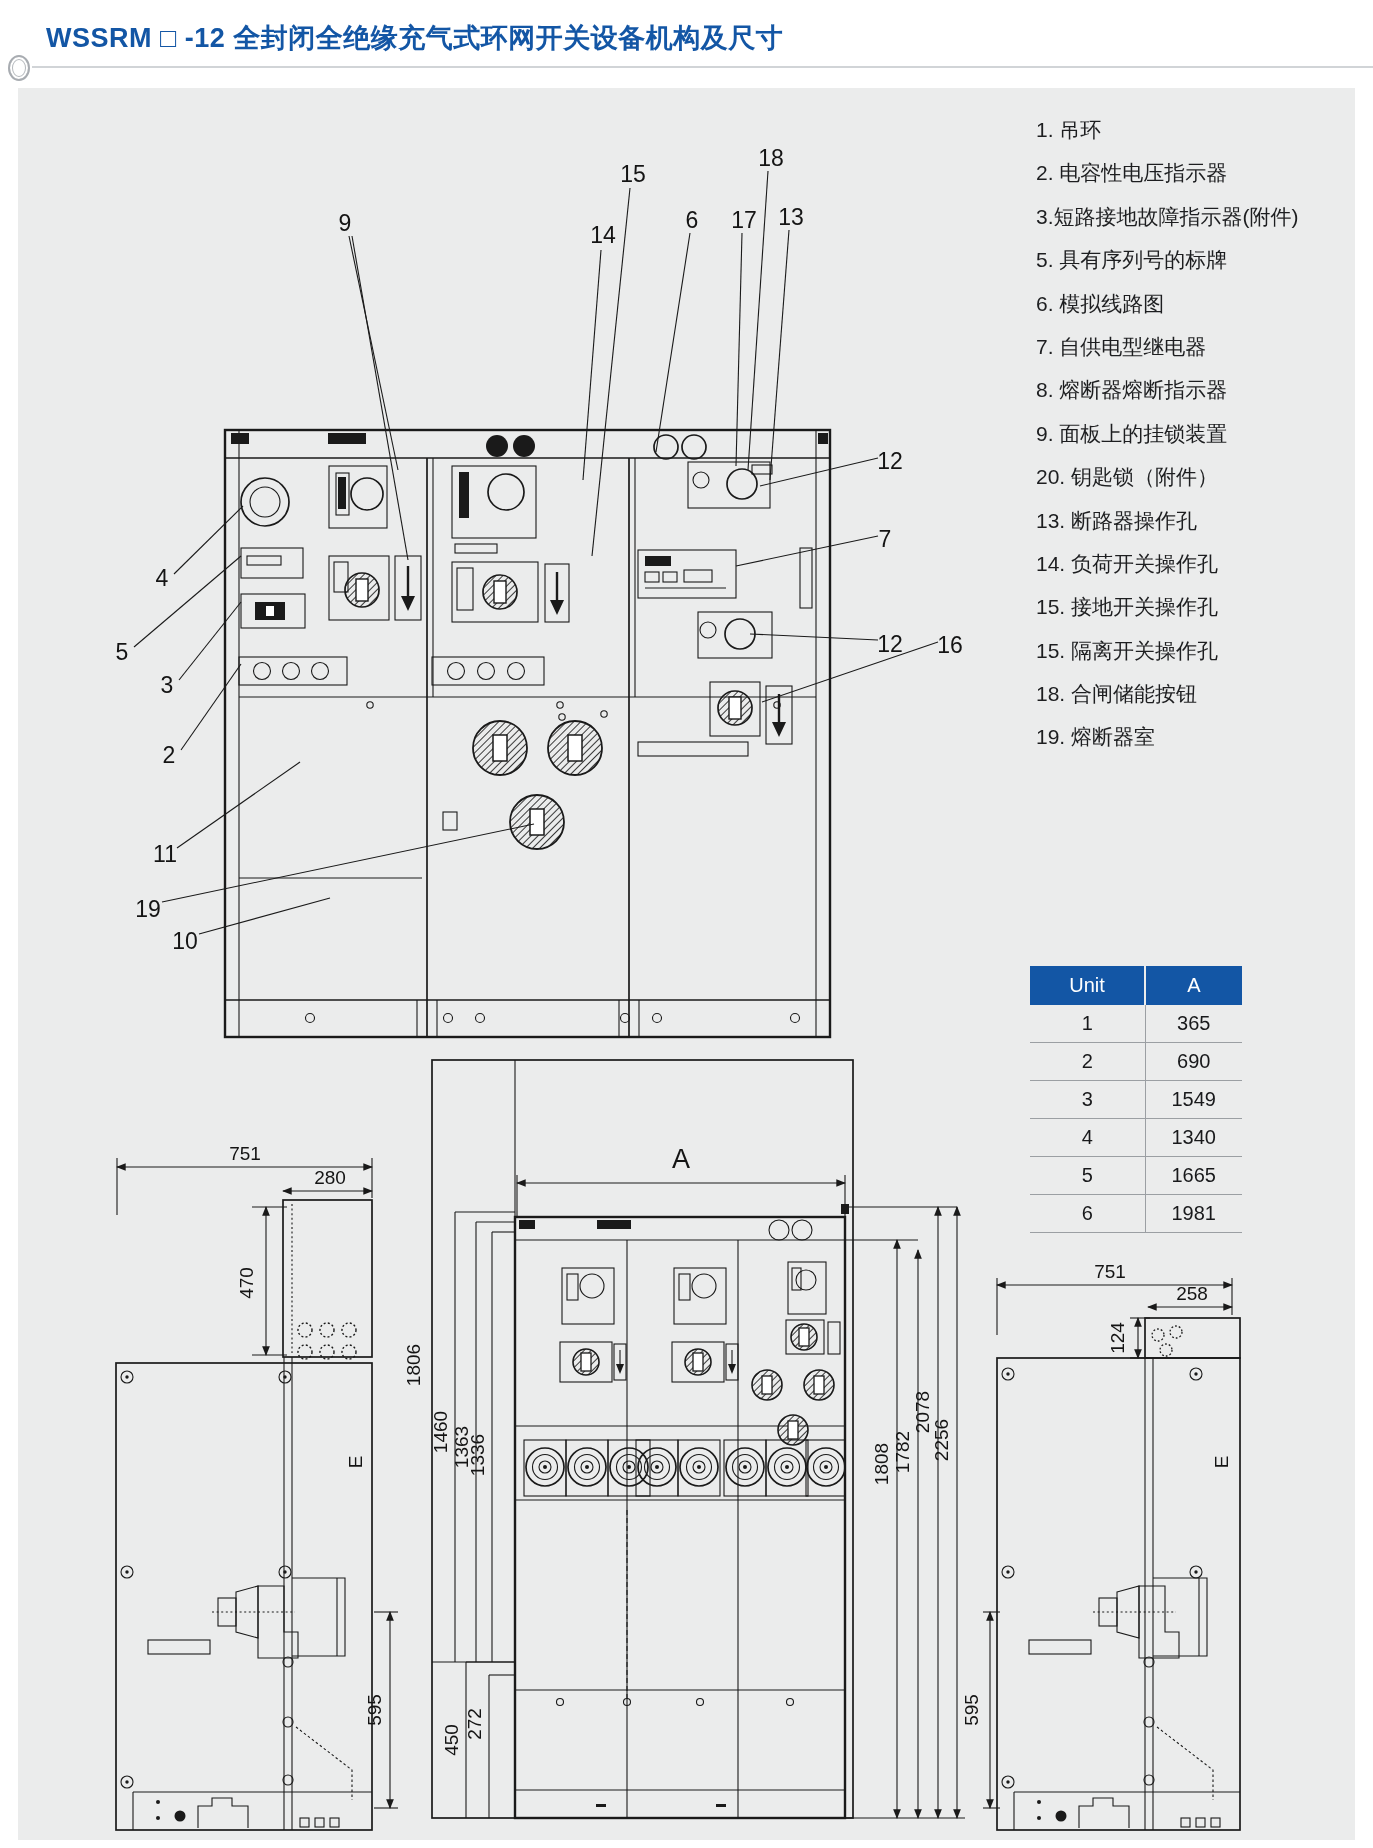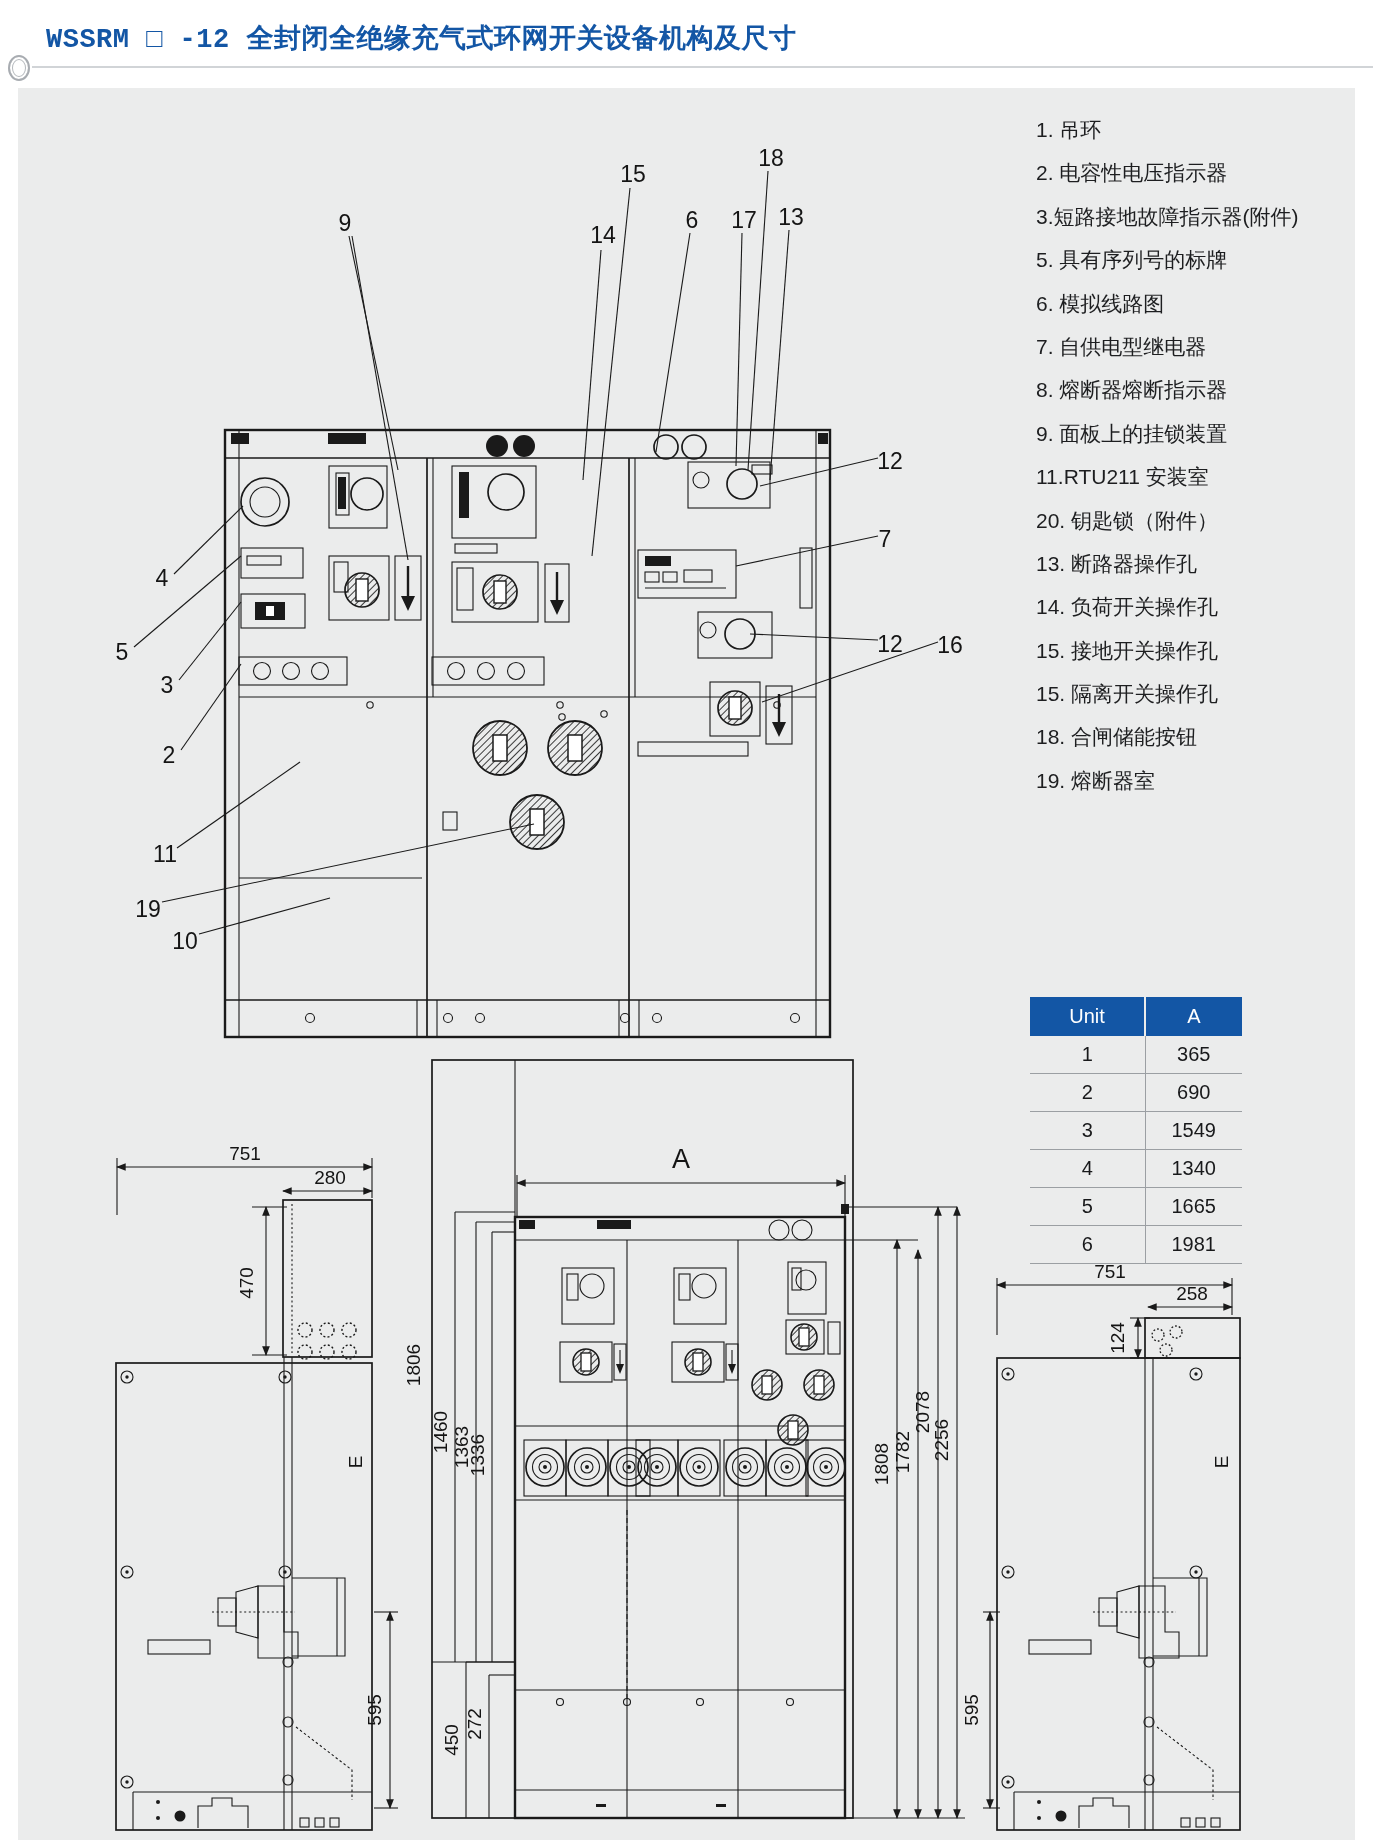--- a/index.html
+++ b/index.html
@@ -2,36 +2,36 @@
 <html><head>
 <meta charset="utf-8">
 <style>
   html,body{margin:0;padding:0;}
   body{
     width:1373px;height:1848px;position:relative;background:#ffffff;
     font-family:"Liberation Sans",sans-serif;color:#1a1a1a;overflow:hidden;
   }
   .page-title{
     position:absolute;left:46px;top:20px;font-size:27px;font-weight:bold;
-    color:#1356a5;letter-spacing:.5px;white-space:nowrap;font-family:Liberation Mono, monospace;
+    color:#1356a5;letter-spacing:.5px;white-space:nowrap;
   }
   .head-rule{position:absolute;left:32px;top:66px;width:1341px;height:2px;background:#d1d4d7;}
   .head-ring{
     position:absolute;left:8px;top:55px;width:18px;height:22px;border:2px solid #a8acb1;
     border-radius:50%;background:#fff;box-shadow:inset 0 0 0 2px #fff,inset 0 0 0 3px #b4b8bc;
   }
   .panel{
     position:absolute;left:18px;top:88px;width:1337px;height:1752px;background:#ebecec;
   }
   .diagram-svg{position:absolute;left:0;top:0;}
   
   .legend{position:absolute;left:1018px;top:28px;width:330px;}
   .legend .li{height:43.4px;font-size:21px;color:#1d1e20;white-space:nowrap;}
   
-  .stable{position:absolute;left:1012px;top:878px;width:212px;border-collapse:collapse;font-size:20px;margin-top:31px;}
+  .stable{position:absolute;left:1012px;top:878px;width:212px;border-collapse:collapse;font-size:20px;}
   .stable th{
     background:#1356a5;color:#fff;font-weight:normal;height:37px;text-align:center;
   }
   .stable th:first-child{border-right:2px solid #ebecec;}
   .stable td{
     height:35px;text-align:center;border-bottom:1px solid #9b9fa3;color:#18191b;
   }
   .stable td:first-child{border-right:1px solid #9b9fa3;}
   
   svg text{font-family:"Liberation Sans",sans-serif;fill:#141414;}
@@ -461,21 +461,20 @@
 
   <div class="legend">
     <div class="li">1. 吊环</div>
     <div class="li">2. 电容性电压指示器</div>
     <div class="li">3.短路接地故障指示器(附件)</div>
     <div class="li">5. 具有序列号的标牌</div>
     <div class="li">6. 模拟线路图</div>
     <div class="li">7. 自供电型继电器</div>
     <div class="li">8. 熔断器熔断指示器</div>
     <div class="li">9. 面板上的挂锁装置</div>
-    <div class="li">11.RTU211 安装室</div>
     <div class="li">20. 钥匙锁（附件）</div>
     <div class="li">13. 断路器操作孔</div>
     <div class="li">14. 负荷开关操作孔</div>
     <div class="li">15. 接地开关操作孔</div>
     <div class="li">15. 隔离开关操作孔</div>
     <div class="li">18. 合闸储能按钮</div>
     <div class="li">19. 熔断器室</div>
   </div>
 
   <table class="stable">

